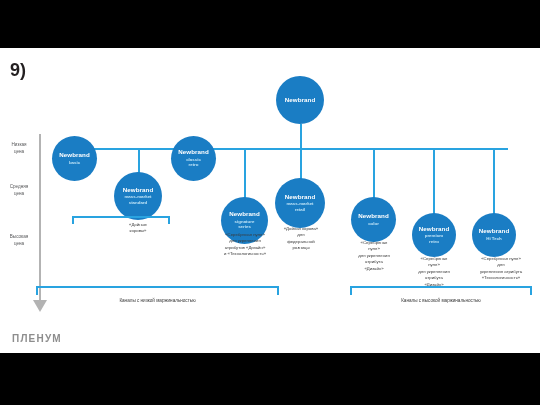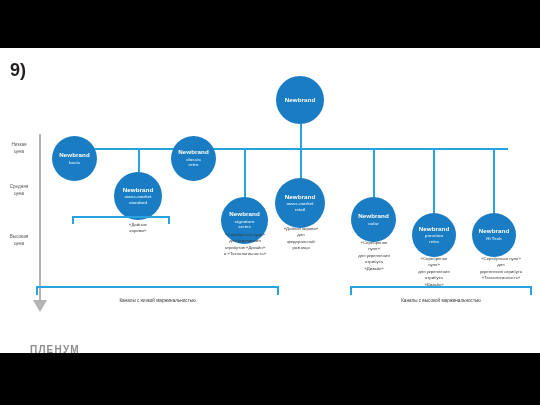--- a/index.html
+++ b/index.html
@@ -43,27 +43,26 @@
     top: 12px;
     font-size: 18px;
     font-weight: bold;
     color: #231f20;
     letter-spacing: 0px;
   }
 
   
   #logo {
     position: absolute;
-    left: 30px;
+    left: 12px;
     top: 285px;
     font-size: 10px;
     font-weight: bold;
     letter-spacing: 1.2px;
     color: #8d8d8d;
-    margin-top: 11px;
   }
 
   
   #axis-line {
     position: absolute;
     left: 39px;
     top: 86px;
     width: 2px;
     height: 168px;
     background: #b3b3b3;

